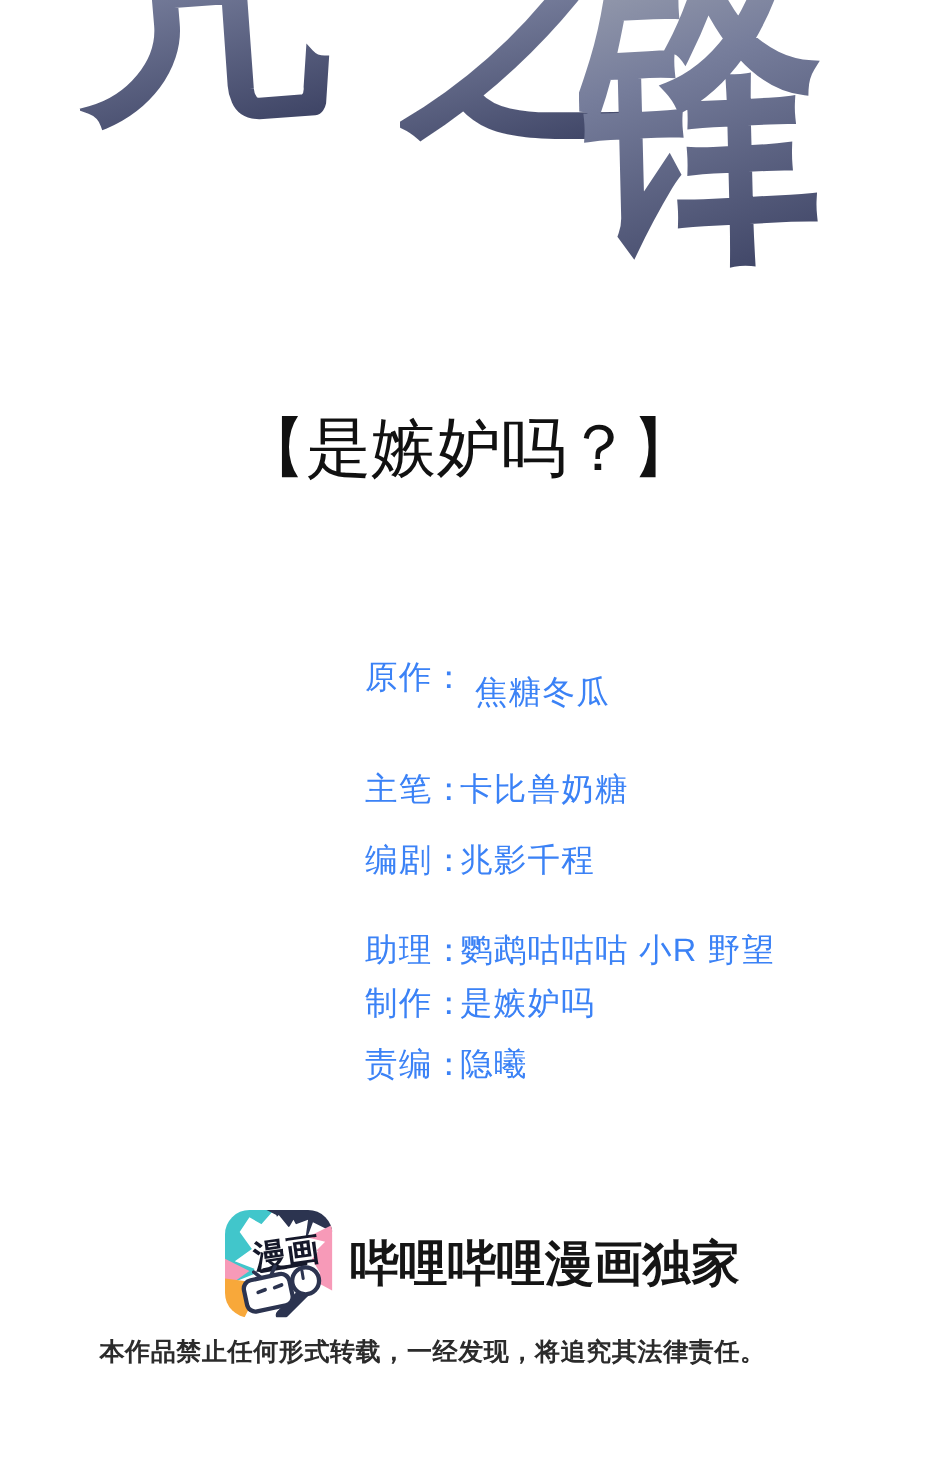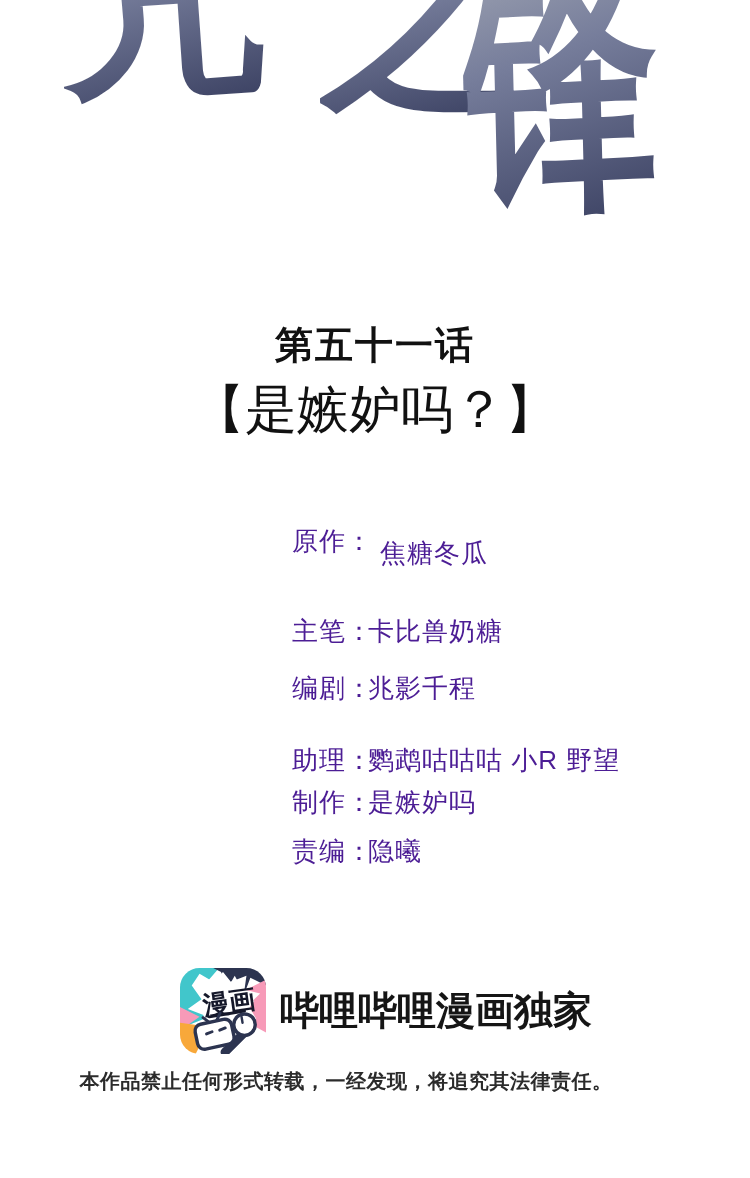--- a/index.html
+++ b/index.html
@@ -58,21 +58,21 @@
   }
 
   
   .credits { position: absolute; left: 292px; top: 0; width: 440px; }
   .credit-row {
     position: absolute;
     display: flex;
     align-items: flex-start;
     font-size: 26px;
     line-height: 30px;
-    color: #4c1d95;
+    color: #3b82f6;
     letter-spacing: 1px;
     white-space: nowrap;
   }
   .credit-row .role { width: 76px; flex: none; }
   .credit-row .names div { margin: 12px; }
   .r1 { top: 526px; } .r2 { top: 616px; } .r3 { top: 673px; }
   .r4 { top: 745px; } .r5 { top: 787px; } .r6 { top: 836px; }
 
   
   .publisher {
@@ -110,21 +110,20 @@
 
 <div class="page">
 
   <div class="calligraphy">
     <span class="glyph g1">咒</span>
     <span class="glyph g2">之</span>
     <span class="glyph g3">锋</span>
   </div>
 
   <div class="chapter">
-    <div class="num">第五十一话</div>
     <div class="title">【是嫉妒吗？】</div>
   </div>
 
   <div class="credits">
     <div class="credit-row r1">
       <span class="role">原作：</span>
       <span class="names">
         <div>焦糖冬瓜</div>
       </span>
     </div>

